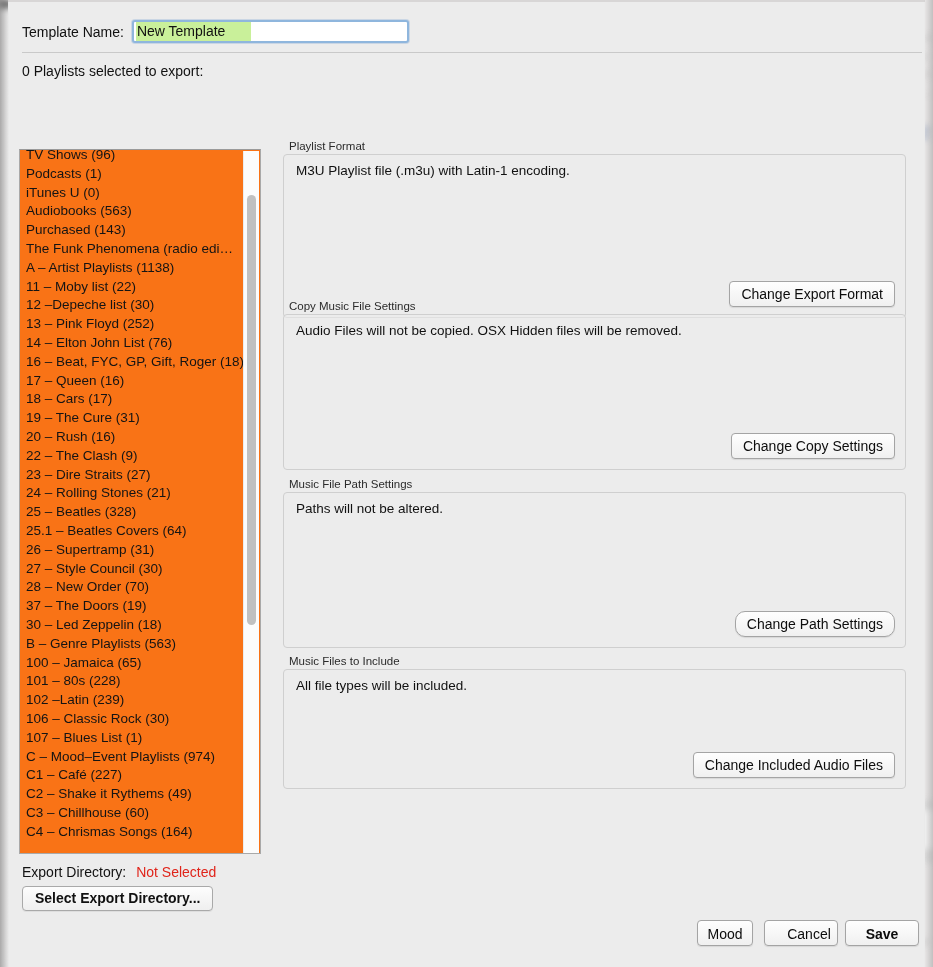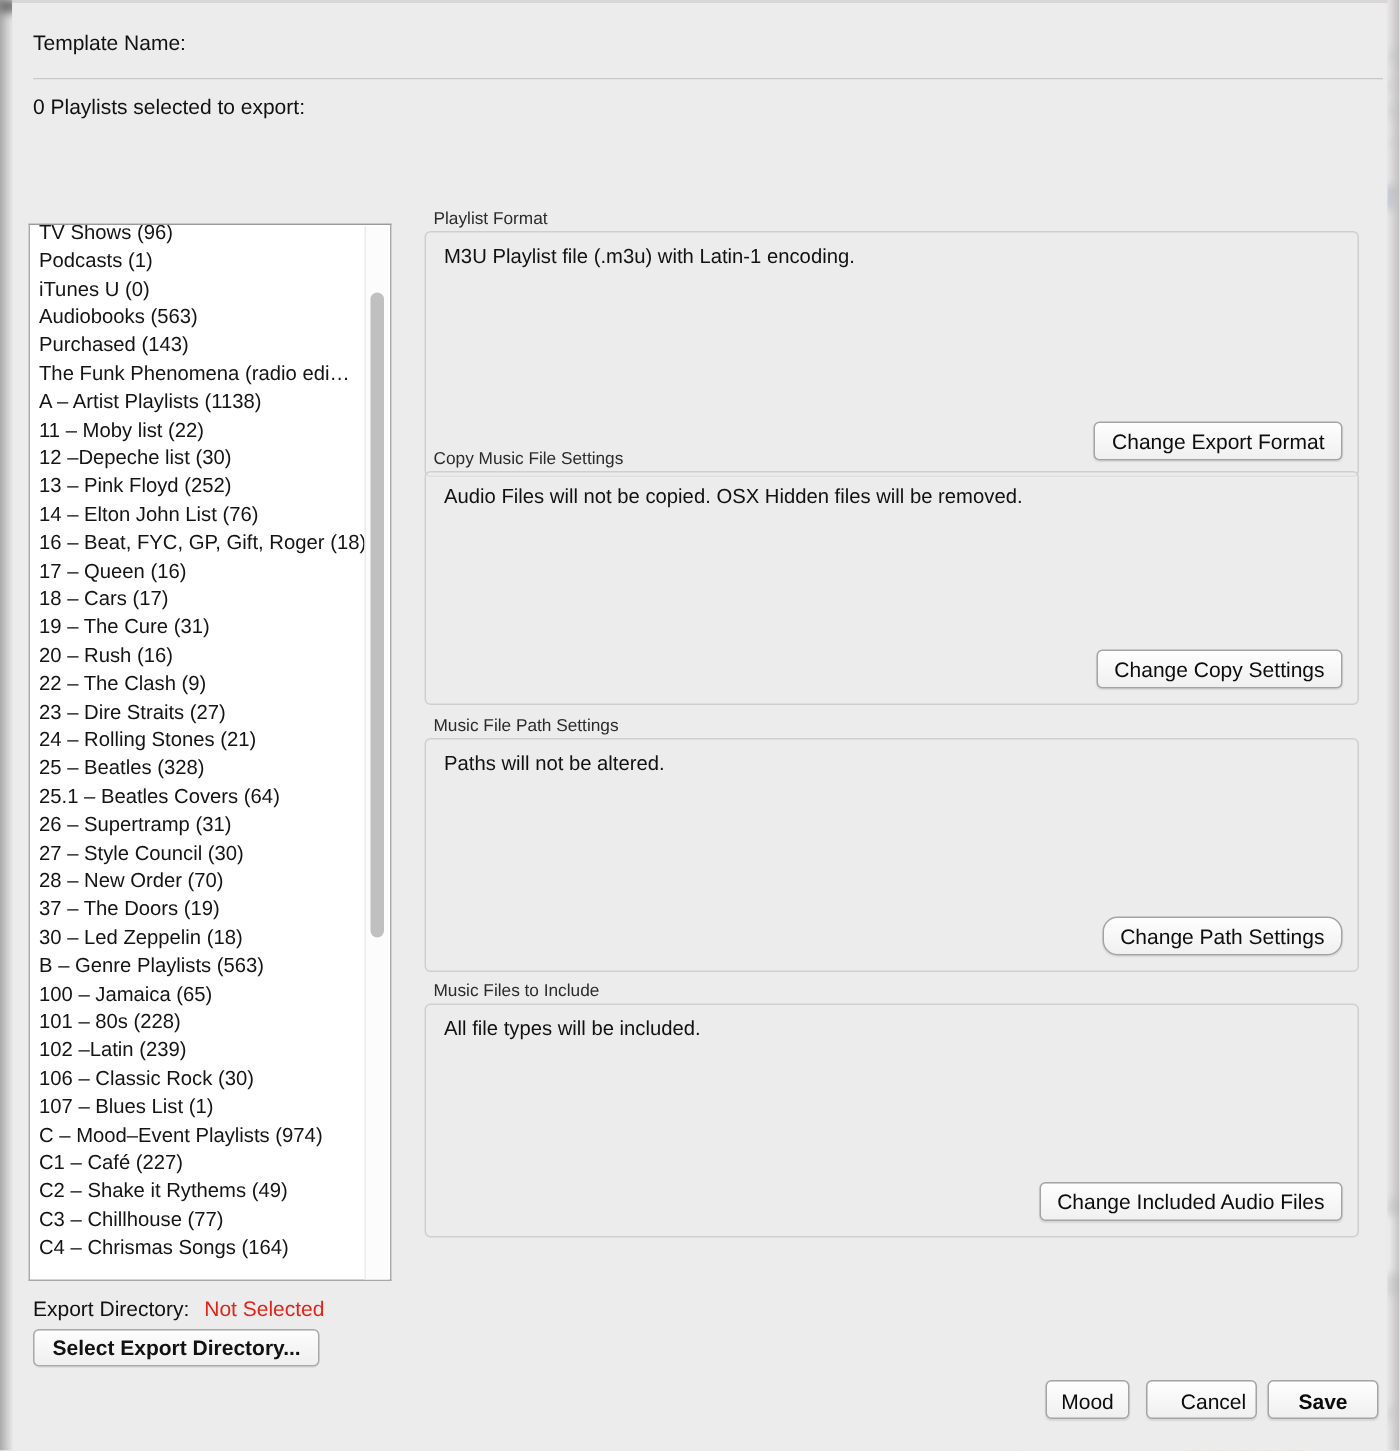--- a/index.html
+++ b/index.html
@@ -36,21 +36,21 @@
   #tmpl-input-wrap{margin-left:8px;width:277px;height:23px;border:2px solid #8fb6dd;border-radius:3px;
       background:#fff;box-shadow:0 0 0 1px rgba(140,175,215,.35);display:flex;align-items:center;box-sizing:border-box;}
   #tmpl-input{border:0;outline:0;font-family:inherit;font-size:14px;color:#111;background:#c9f09a;
       margin-left:2px;padding:0 1px;width:113px;height:19px;line-height:19px;}
   #hr-top{position:absolute;left:22px;top:52px;width:900px;height:1px;background:#c9c9c9;}
 
   
   #sel-count{position:absolute;left:22px;top:63px;font-size:14px;color:#111;}
 
   
-  #list-box{position:absolute;left:19px;top:149px;width:242px;height:705px;background:#ffffff;
+  #list-box{position:absolute;left:19px;top:149px;width:242px;height:705px;background:#f97316;
       border:1px solid #a9a9a9;border-top-color:#9a9a9a;overflow:hidden;box-sizing:border-box;}
   #list-inner{position:absolute;left:0;top:-4px;width:100%;}
   .pl-item{height:18.8px;line-height:18.8px;font-size:13.5px;color:#141414;padding-left:6px;
       white-space:nowrap;overflow:hidden;}
   #list-scrollbar{position:absolute;right:1px;top:1px;width:15px;height:703px;background:#fcfcfc;
       border-left:1px solid #ececec;}
   #list-thumb{position:absolute;left:3px;top:44px;width:9px;height:430px;background:#c0c0c0;border-radius:5px;}
 
   
   #export-dir-row{position:absolute;left:22px;top:864px;font-size:14px;color:#111;}
@@ -170,20 +170,23 @@
   <div class="bg-stars" style="left:790px;top:958px;">★★★★★</div>
 </div>
 
 <div id="sheet">
 
   <div class="sheet-pane" id="top-band"></div>
   <div id="sheet-top-edge"></div>
 
   <div id="tmpl-row">
     <span id="tmpl-name-label">Template Name:</span>
+    <span id="tmpl-input-wrap">
+      <input id="tmpl-input" type="text" value="New Template" style="">
+    </span>
   </div>
 
   <div id="hr-top"></div>
 
   <div class="sheet-pane" style="left:8px;top:53px;width:917px;height:914px;"></div>
 
   <div id="sel-count">0 Playlists selected to export:</div>
 
   <div id="list-box">
     <div id="list-inner">
@@ -215,21 +218,21 @@
         <div class="pl-item">30 – Led Zeppelin (18)</div>
         <div class="pl-item">B – Genre Playlists (563)</div>
         <div class="pl-item">100 – Jamaica (65)</div>
         <div class="pl-item">101 – 80s (228)</div>
         <div class="pl-item">102 –Latin (239)</div>
         <div class="pl-item">106 – Classic Rock (30)</div>
         <div class="pl-item">107 – Blues List (1)</div>
         <div class="pl-item">C – Mood–Event Playlists (974)</div>
         <div class="pl-item">C1 – Café (227)</div>
         <div class="pl-item">C2 – Shake it Rythems (49)</div>
-        <div class="pl-item">C3 – Chillhouse (77)</div>
+        <div class="pl-item">C3 – Chillhouse (60)</div>
         <div class="pl-item">C4 – Chrismas Songs (164)</div>
       </div>
     <div id="list-scrollbar">
       <div id="list-thumb"></div>
     </div>
   </div>
 
   <div id="export-dir-row">
     <span>Export Directory:</span>
     <span id="export-dir-value">Not Selected</span>
@@ -255,21 +258,21 @@
   <div class="group" style="top:478px;">
     <div class="group-label">Music File Path Settings</div>
     <div class="group-body" style="height:156px;">
       <div class="group-text">Paths will not be altered.</div>
       <button class="group-btn" style="right:10px;bottom:10px;border-radius:10px;">Change Path Settings</button>
     </div>
   </div>
 
   <div class="group" style="top:655px;">
     <div class="group-label">Music Files to Include</div>
-    <div class="group-body" style="height:156px;">
+    <div class="group-body" style="height:120px;">
       <div class="group-text">All file types will be included.</div>
       <button class="group-btn" style="right:10px;bottom:10px;">Change Included Audio Files</button>
     </div>
   </div>
 
   <button class="dlg-btn" id="help-btn">Mood</button>
   <button class="dlg-btn" id="cancel-btn">Cancel</button>
   <button class="dlg-btn" id="save-btn">Save</button>
 
 </div>

